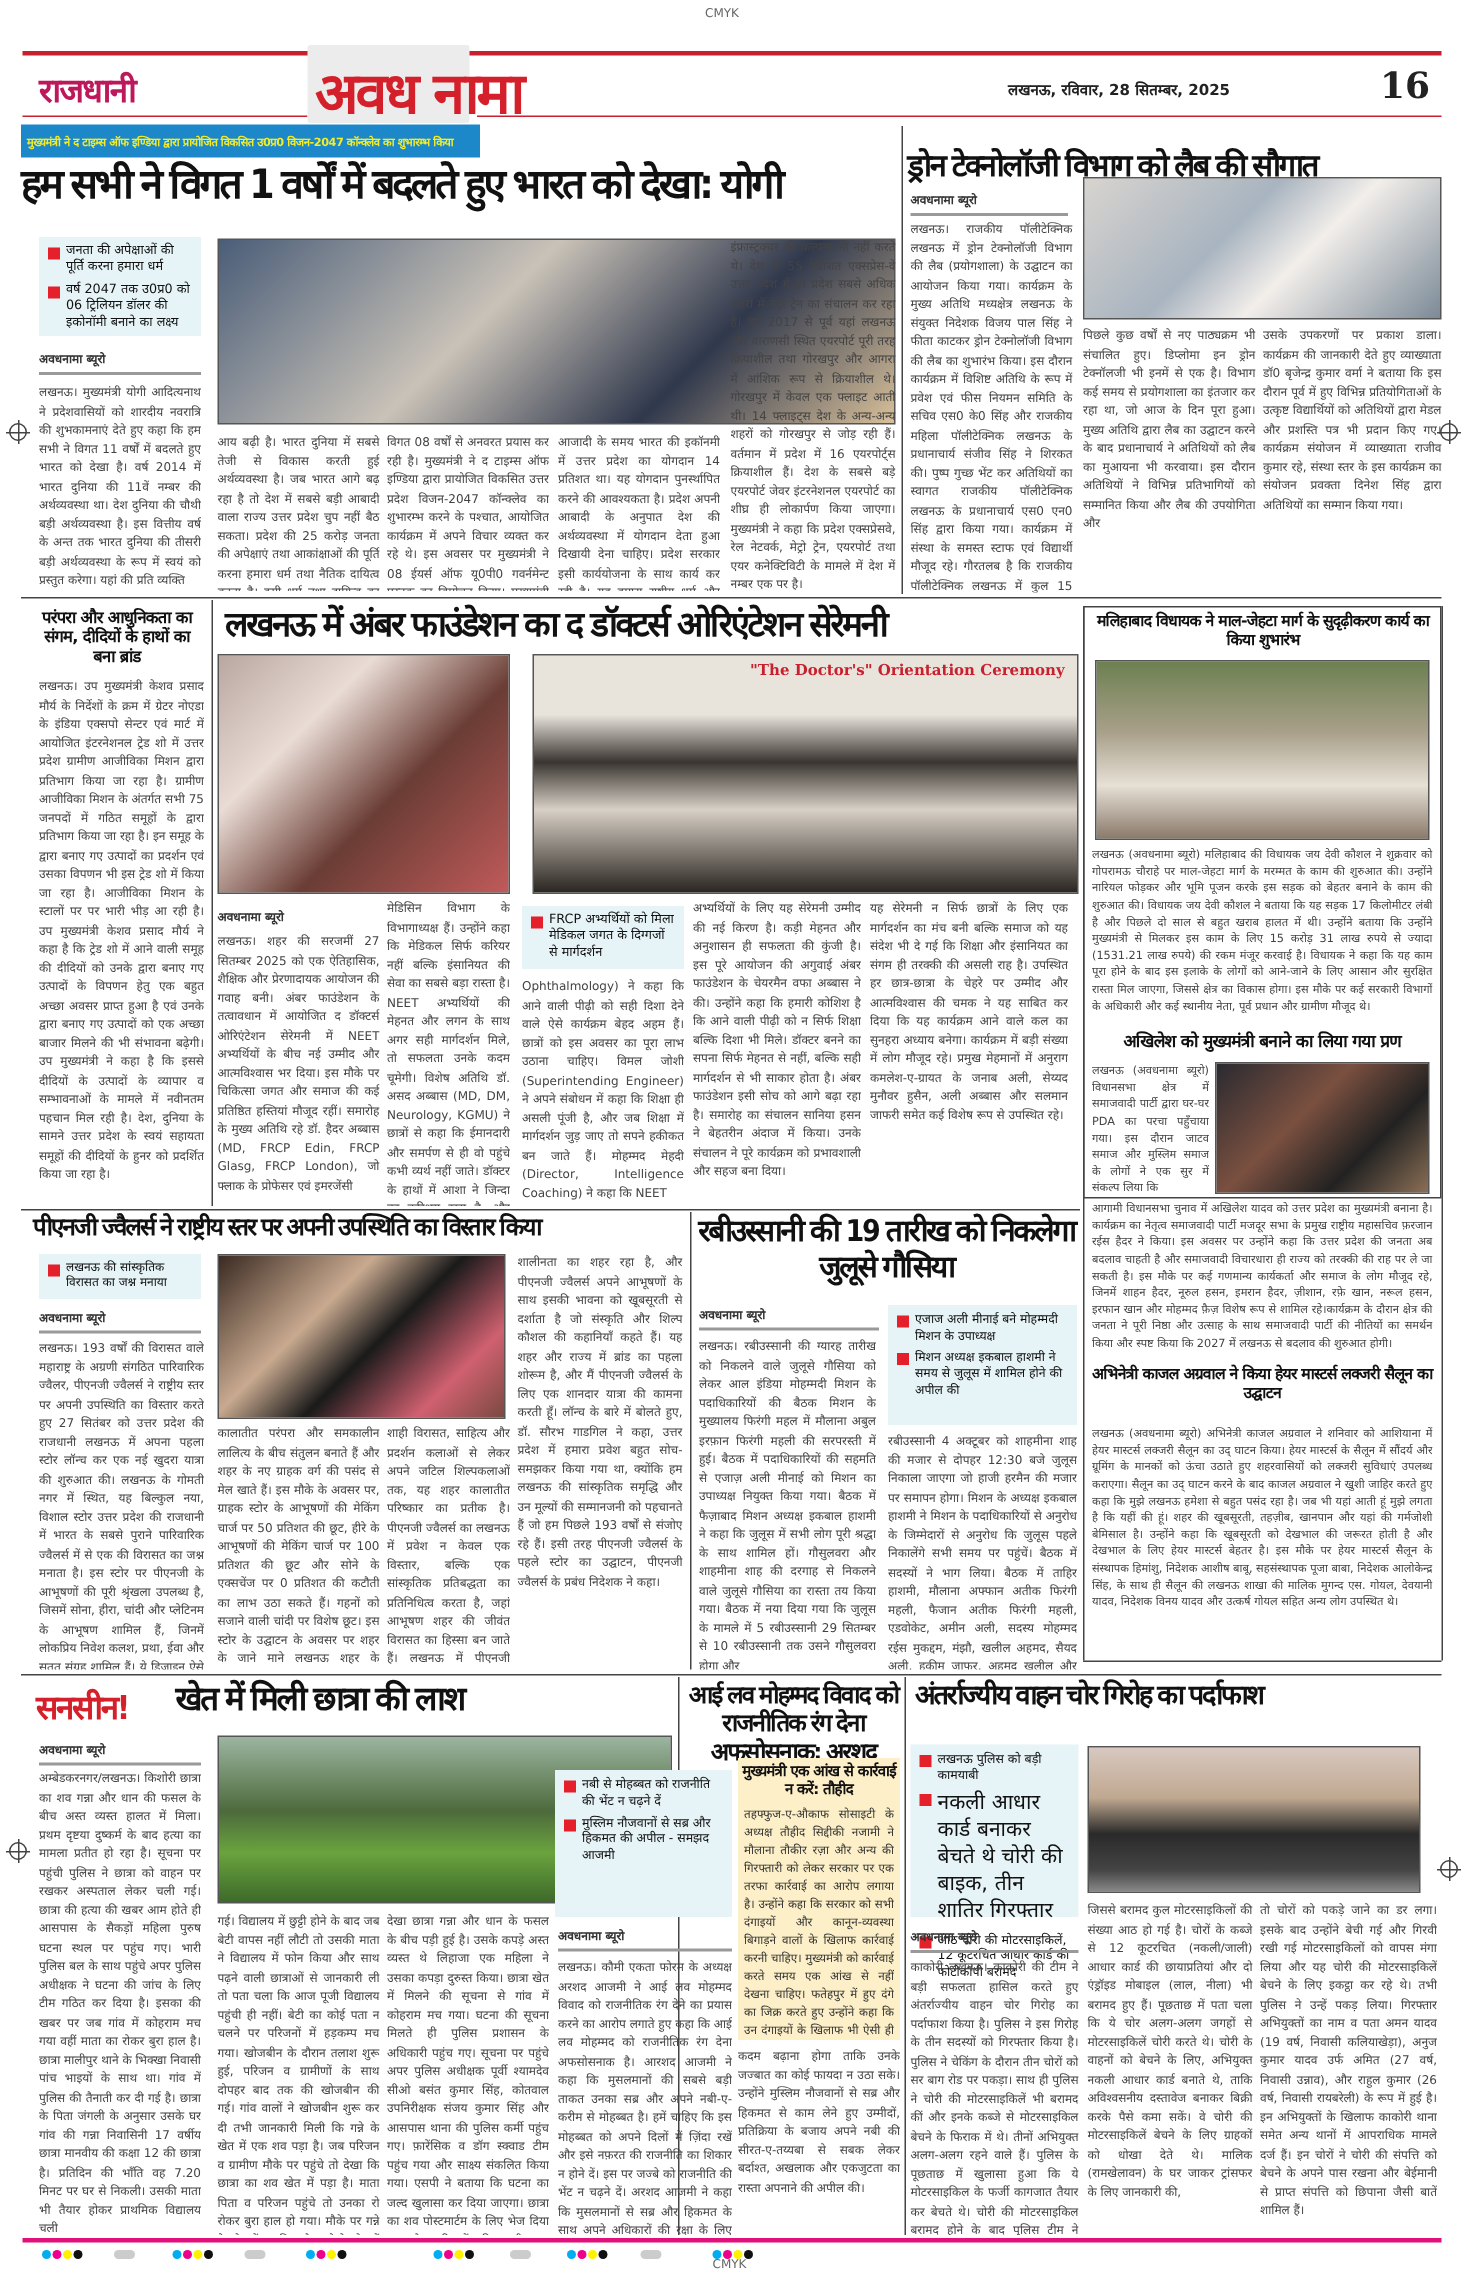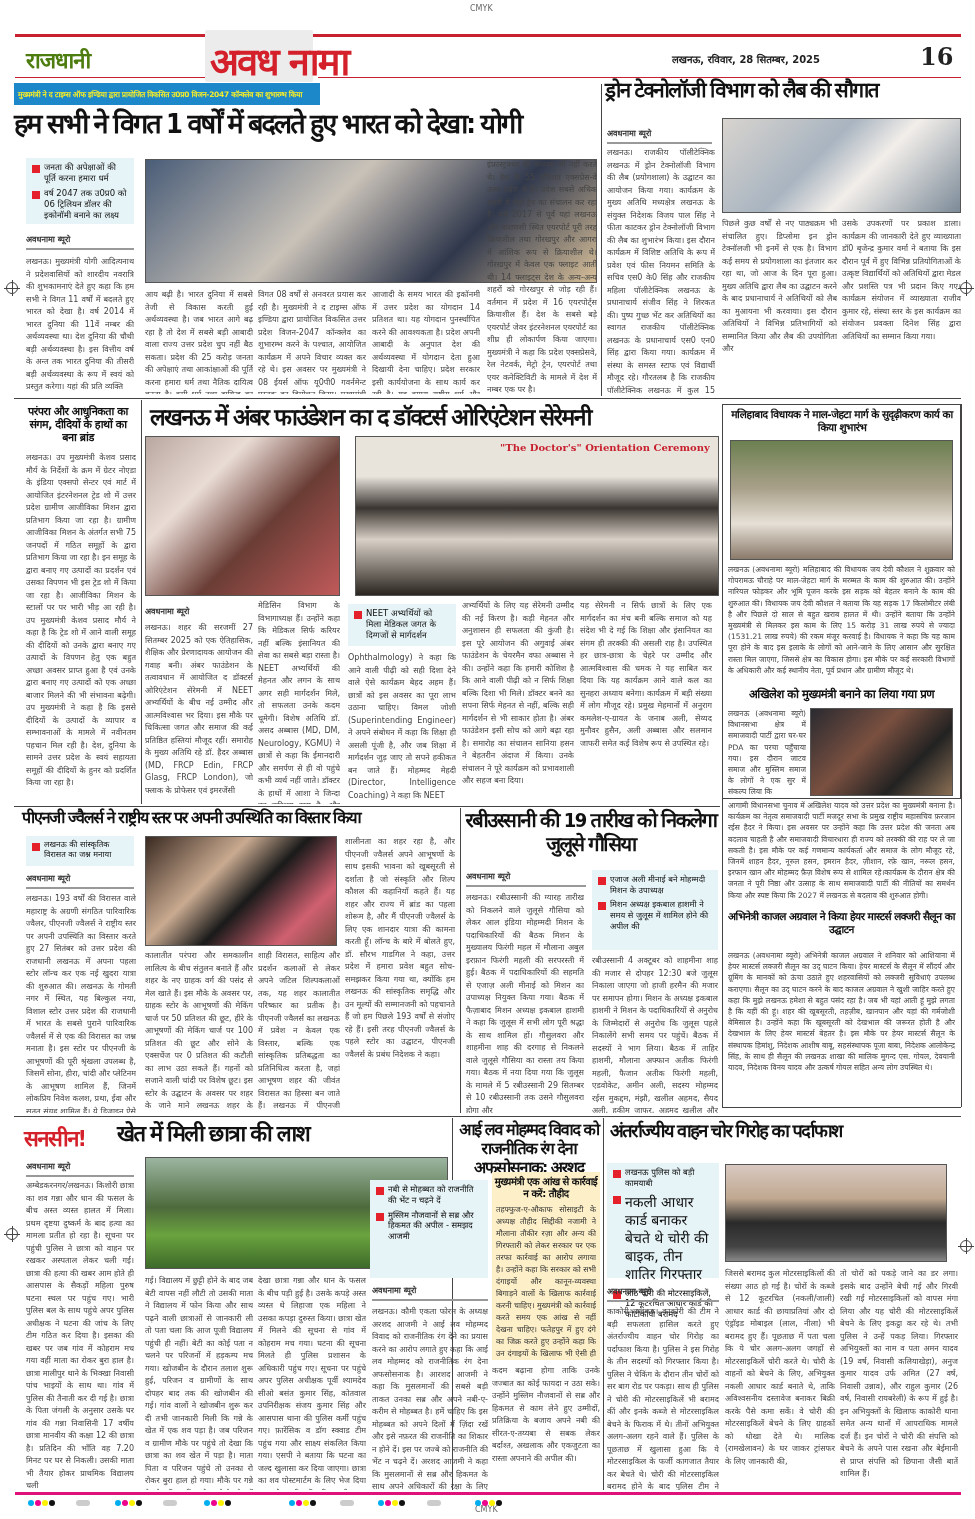--- a/index.html
+++ b/index.html
@@ -2,21 +2,21 @@
 <html><head>
 <meta charset="utf-8">
 <style>
   * { box-sizing: border-box; margin: 0; padding: 0; }
   body { width: 975px; height: 1519px; background: #fff; font-family: "DejaVu Sans", sans-serif; color: #222; position: relative; overflow: hidden; }
   .abs { position: absolute; }
   .cmyk { position: absolute; font-size: 8px; top: 4px; left: 470px; color: #666; }
   .cmyk-bottom { position: absolute; font-size: 8px; top: 1505px; left: 475px; color: #666; }
   .rule-top { position: absolute; left: 15px; width: 946px; height: 3px; background: #c8202e; top: 34px; }
   .rule-under { position: absolute; left: 15px; width: 946px; height: 1px; background: #c8202e; top: 76px; }
-  .section-name { position: absolute; left: 26px; top: 44px; font-size: 22px; font-weight: bold; font-family: "DejaVu Sans Condensed", "DejaVu Sans", sans-serif; color: #4d7c0f; letter-spacing: -1px; }
+  .section-name { position: absolute; left: 26px; top: 44px; font-size: 22px; font-weight: bold; font-family: "DejaVu Sans Condensed", "DejaVu Sans", sans-serif; color: #be185d; letter-spacing: -1px; }
   .logo { position: absolute; left: 210px; top: 34px; font-size: 38px; font-weight: bold; color: #d4202a; letter-spacing: -2px; }
   .logo-box { position: absolute; left: 205px; top: 30px; width: 108px; height: 52px; background: #ececec; border-radius: 2px; }
   .dateline { position: absolute; left: 672px; top: 52px; font-size: 10px; font-weight: bold; color: #222; }
   .pageno { position: absolute; left: 920px; top: 42px; font-size: 24px; font-weight: bold; font-family: "DejaVu Serif", serif; }
   .banner-bar { position: absolute; left: 14px; top: 83px; width: 305px; height: 22px; background: #1c87c9; }
   .banner-text { position: absolute; left: 18px; top: 86px; font-size: 11.5px; font-weight: bold; color: #f3ec2a; white-space: nowrap; letter-spacing: -0.6px; }
   .headline { position: absolute; font-weight: bold; color: #111; white-space: nowrap; letter-spacing: -1.5px; line-height: 1.05; font-family: "DejaVu Sans Condensed", "DejaVu Sans", sans-serif; }
   .photo { position: absolute; background: linear-gradient(135deg, #8a7d70, #c9b8a5 40%, #6b5d52 70%, #a99682); border: 1px solid #555; }
   .photo.blue { background: linear-gradient(135deg, #4a5d78, #c9c2b8 40%, #30384c 70%, #d8c09a); }
   .photo.green { background: linear-gradient(180deg, #9bb5a0 0%, #4d6a3c 45%, #6aa33e 70%, #3d6a2a 100%); }
@@ -72,21 +72,21 @@
 <div class="col" style="left:26px;top:256px;width:108px;height:138px;font-size:8px;line-height:12.5px">लखनऊ। मुख्यमंत्री योगी आदित्यनाथ ने प्रदेशवासियों को शारदीय नवरात्रि की शुभकामनाएं देते हुए कहा कि हम सभी ने विगत 11 वर्षों में बदलते हुए भारत को देखा है। वर्ष 2014 में भारत दुनिया की 11वें नम्बर की अर्थव्यवस्था था। देश दुनिया की चौथी बड़ी अर्थव्यवस्था है। इस वित्तीय वर्ष के अन्त तक भारत दुनिया की तीसरी बड़ी अर्थव्यवस्था के रूप में स्वयं को प्रस्तुत करेगा। यहां की प्रति व्यक्ति</div>
 
 <div class="photo blue" style="left:145px;top:159px;width:452px;height:124px"></div>
 <div class="col" style="left:145px;top:289px;width:108px;height:105px;font-size:8px;line-height:12.5px">आय बढ़ी है। भारत दुनिया में सबसे तेजी से विकास करती हुई अर्थव्यवस्था है। जब भारत आगे बढ़ रहा है तो देश में सबसे बड़ी आबादी वाला राज्य उत्तर प्रदेश चुप नहीं बैठ सकता। प्रदेश की 25 करोड़ जनता की अपेक्षाएं तथा आकांक्षाओं की पूर्ति करना हमारा धर्म तथा नैतिक दायित्व बनता है। इसी धर्म तथा दायित्व का निर्वहन करने के लिए प्रदेश सरकार</div>
 <div class="col" style="left:258px;top:289px;width:108px;height:105px;font-size:8px;line-height:12.5px">विगत 08 वर्षों से अनवरत प्रयास कर रही है। मुख्यमंत्री ने द टाइम्स ऑफ इण्डिया द्वारा प्रायोजित विकसित उत्तर प्रदेश विजन-2047 कॉन्क्लेव का शुभारम्भ करने के पश्चात, आयोजित कार्यक्रम में अपने विचार व्यक्त कर रहे थे। इस अवसर पर मुख्यमंत्री ने 08 ईयर्स ऑफ यू0पी0 गवर्नमेन्ट पुस्तक का विमोचन किया। मुख्यमंत्री ने कहा कि देश की</div>
 <div class="col" style="left:372px;top:289px;width:108px;height:105px;font-size:8px;line-height:12.5px">आजादी के समय भारत की इकॉनमी में उत्तर प्रदेश का योगदान 14 प्रतिशत था। यह योगदान पुनर्स्थापित करने की आवश्यकता है। प्रदेश अपनी आबादी के अनुपात देश की अर्थव्यवस्था में योगदान देता हुआ दिखायी देना चाहिए। प्रदेश सरकार इसी कार्ययोजना के साथ कार्य कर रही है। यह हमारा राष्ट्रीय धर्म और दायित्व भी है। पहले लोग प्रदेश में बेहतरीन</div>
 <div class="col" style="left:487px;top:159px;width:110px;height:235px;font-size:8px;line-height:12.5px">इंफ्रास्ट्रक्चर की कल्पना भी नहीं करते थे। देश के 55 प्रतिशत एक्सप्रेस-वे उत्तर प्रदेश में हैं। प्रदेश सबसे अधिक शहरों में मेट्रो ट्रेन का संचालन कर रहा है। वर्ष 2017 से पूर्व यहां लखनऊ और वाराणसी स्थित एयरपोर्ट पूरी तरह क्रियाशील तथा गोरखपुर और आगरा में आंशिक रूप से क्रियाशील थे। गोरखपुर में केवल एक फ्लाइट आती थी। 14 फ्लाइट्स देश के अन्य-अन्य शहरों को गोरखपुर से जोड़ रही हैं। वर्तमान में प्रदेश में 16 एयरपोर्ट्स क्रियाशील हैं। देश के सबसे बड़े एयरपोर्ट जेवर इंटरनेशनल एयरपोर्ट का शीघ्र ही लोकार्पण किया जाएगा। मुख्यमंत्री ने कहा कि प्रदेश एक्सप्रेसवे, रेल नेटवर्क, मेट्रो ट्रेन, एयरपोर्ट तथा एयर कनेक्टिविटी के मामले में देश में नम्बर एक पर है।</div>
 
 <div class="vline" style="left:601px;top:84px;height:312px"></div>
 
-<div class="headline" style="left:605px;top:80px;font-size:20.5px;letter-spacing:-1.5px">ड्रोन टेक्नोलॉजी विभाग को लैब की सौगात</div>
+<div class="headline" style="left:605px;top:100px;font-size:20.5px;letter-spacing:-1.5px">ड्रोन टेक्नोलॉजी विभाग को लैब की सौगात</div>
 <div class="byline" style="left:607px;top:127px;width:105px;font-size:8px">अवधनामा ब्यूरो</div>
 <div class="photo pale" style="left:722px;top:118px;width:239px;height:95px"></div>
 <div class="col" style="left:607px;top:147px;width:108px;height:248px;font-size:8px;line-height:12.5px">लखनऊ। राजकीय पॉलीटेक्निक लखनऊ में ड्रोन टेक्नोलॉजी विभाग की लैब (प्रयोगशाला) के उद्घाटन का आयोजन किया गया। कार्यक्रम के मुख्य अतिथि मध्यक्षेत्र लखनऊ के संयुक्त निदेशक विजय पाल सिंह ने फीता काटकर ड्रोन टेक्नोलॉजी विभाग की लैब का शुभारंभ किया। इस दौरान कार्यक्रम में विशिष्ट अतिथि के रूप में प्रवेश एवं फीस नियमन समिति के सचिव एस0 के0 सिंह और राजकीय महिला पॉलीटेक्निक लखनऊ के प्रधानाचार्य संजीव सिंह ने शिरकत की। पुष्प गुच्छ भेंट कर अतिथियों का स्वागत राजकीय पॉलीटेक्निक लखनऊ के प्रधानाचार्य एस0 एन0 सिंह द्वारा किया गया। कार्यक्रम में संस्था के समस्त स्टाफ एवं विद्यार्थी मौजूद रहे। गौरतलब है कि राजकीय पॉलीटेक्निक लखनऊ में कुल 15 पाठ्यक्रम संचालित हैं।</div>
 <div class="col" style="left:722px;top:218px;width:115px;height:177px;font-size:8px;line-height:12.5px">पिछले कुछ वर्षों से नए पाठ्यक्रम भी संचालित हुए। डिप्लोमा इन ड्रोन टेक्नॉलजी भी इनमें से एक है। विभाग कई समय से प्रयोगशाला का इंतजार कर रहा था, जो आज के दिन पूरा हुआ। मुख्य अतिथि द्वारा लैब का उद्घाटन करने के बाद प्रधानाचार्य ने अतिथियों को लैब का मुआयना भी करवाया। इस दौरान अतिथियों ने विभिन्न प्रतिभागियों को सम्मानित किया और लैब की उपयोगिता और</div>
 <div class="col" style="left:842px;top:218px;width:119px;height:177px;font-size:8px;line-height:12.5px">उसके उपकरणों पर प्रकाश डाला। कार्यक्रम की जानकारी देते हुए व्याख्याता डॉ0 बृजेन्द्र कुमार वर्मा ने बताया कि इस दौरान पूर्व में हुए विभिन्न प्रतियोगिताओं के उत्कृष्ट विद्यार्थियों को अतिथियों द्वारा मेडल और प्रशस्ति पत्र भी प्रदान किए गए। कार्यक्रम संयोजन में व्याख्याता राजीव कुमार रहे, संस्था स्तर के इस कार्यक्रम का संयोजन प्रवक्ता दिनेश सिंह द्वारा अतिथियों का सम्मान किया गया।</div>
 
 <div class="hline" style="left:14px;top:398px;width:947px"></div>
 
 <div class="subhead" style="left:22px;top:405px;width:112px;font-size:11px">परंपरा और आधुनिकता का संगम, दीदियों के हाथों का बना ब्रांड</div>
 <div class="col" style="left:26px;top:452px;width:110px;height:352px;font-size:8px;line-height:12.5px">लखनऊ। उप मुख्यमंत्री केशव प्रसाद मौर्य के निर्देशों के क्रम में ग्रेटर नोएडा के इंडिया एक्सपो सेन्टर एवं मार्ट में आयोजित इंटरनेशनल ट्रेड शो में उत्तर प्रदेश ग्रामीण आजीविका मिशन द्वारा प्रतिभाग किया जा रहा है। ग्रामीण आजीविका मिशन के अंतर्गत सभी 75 जनपदों में गठित समूहों के द्वारा प्रतिभाग किया जा रहा है। इन समूह के द्वारा बनाए गए उत्पादों का प्रदर्शन एवं उसका विपणन भी इस ट्रेड शो में किया जा रहा है। आजीविका मिशन के स्टालों पर पर भारी भीड़ आ रही है। उप मुख्यमंत्री केशव प्रसाद मौर्य ने कहा है कि ट्रेड शो में आने वाली समूह की दीदियों को उनके द्वारा बनाए गए उत्पादों के विपणन हेतु एक बहुत अच्छा अवसर प्राप्त हुआ है एवं उनके द्वारा बनाए गए उत्पादों को एक अच्छा बाजार मिलने की भी संभावना बढ़ेगी। उप मुख्यमंत्री ने कहा है कि इससे दीदियों के उत्पादों के व्यापार व सम्भावनाओं के मामले में नवीनतम पहचान मिल रही है। देश, दुनिया के सामने उत्तर प्रदेश के स्वयं सहायता समूहों की दीदियों के हुनर को प्रदर्शित किया जा रहा है।</div>
@@ -95,21 +95,21 @@
 
 <div class="headline" style="left:150px;top:405px;font-size:23px;letter-spacing:-1.5px">लखनऊ में अंबर फाउंडेशन का द डॉक्टर्स ओरिएंटेशन सेरेमनी</div>
 <div class="photo red" style="left:145px;top:436px;width:195px;height:160px"></div>
 <div class="photo" style="left:355px;top:436px;width:364px;height:160px;background:linear-gradient(180deg,#e8e4dc 0%,#e8e4dc 25%,#3a3530 45%,#d8d0c6 65%,#2a2520 100%)"></div>
 <div class="abs" style="left:500px;top:442px;font-size:10px;font-weight:bold;color:#c8202e;font-family:'DejaVu Serif',serif">"The Doctor's" Orientation Ceremony</div>
 
 <div class="byline" style="left:145px;top:605px;width:95px;font-size:8px;border-bottom:none">अवधनामा ब्यूरो</div>
 <div class="col" style="left:145px;top:622px;width:108px;height:182px;font-size:8px;line-height:12.5px">लखनऊ। शहर की सरजमीं 27 सितम्बर 2025 को एक ऐतिहासिक, शैक्षिक और प्रेरणादायक आयोजन की गवाह बनी। अंबर फाउंडेशन के तत्वावधान में आयोजित द डॉक्टर्स ओरिएंटेशन सेरेमनी में NEET अभ्यर्थियों के बीच नई उम्मीद और आत्मविश्वास भर दिया। इस मौके पर चिकित्सा जगत और समाज की कई प्रतिष्ठित हस्तियां मौजूद रहीं। समारोह के मुख्य अतिथि रहे डॉ. हैदर अब्बास (MD, FRCP Edin, FRCP Glasg, FRCP London), जो फ्लाक के प्रोफेसर एवं इमरजेंसी</div>
 <div class="col" style="left:258px;top:600px;width:82px;height:204px;font-size:8px;line-height:12.5px">मेडिसिन विभाग के विभागाध्यक्ष हैं। उन्होंने कहा कि मेडिकल सिर्फ करियर नहीं बल्कि इंसानियत की सेवा का सबसे बड़ा रास्ता है। NEET अभ्यर्थियों की मेहनत और लगन के साथ अगर सही मार्गदर्शन मिले, तो सफलता उनके कदम चूमेगी। विशेष अतिथि डॉ. असद अब्बास (MD, DM, Neurology, KGMU) ने छात्रों से कहा कि ईमानदारी और समर्पण से ही वो पहुंचे कभी व्यर्थ नहीं जाते। डॉक्टर के हाथों में आशा ने जिन्दा का करिश्मा रखा है, और इस जिम्मेदारी को निभाना सबसे बड़ा इनाम है। डॉ. नदीम मुस्तफा (MBBS, MS</div>
 <div class="highlight-box" style="left:348px;top:604px;width:108px;height:42px">
-  <div class="hl-item" style="font-size:8.5px">NEET अभ्यर्थियों को मिला मेडिकल जगत के दिग्गजों से मार्गदर्शन</div>
+  <div class="hl-item" style="font-size:8.5px">FRCP अभ्यर्थियों को मिला मेडिकल जगत के दिग्गजों से मार्गदर्शन</div>
 </div>
 <div class="col" style="left:348px;top:652px;width:108px;height:152px;font-size:8px;line-height:12.5px">Ophthalmology) ने कहा कि आने वाली पीढ़ी को सही दिशा देने वाले ऐसे कार्यक्रम बेहद अहम हैं। छात्रों को इस अवसर का पूरा लाभ उठाना चाहिए। विमल जोशी (Superintending Engineer) ने अपने संबोधन में कहा कि शिक्षा ही असली पूंजी है, और जब शिक्षा में मार्गदर्शन जुड़ जाए तो सपने हकीकत बन जाते हैं। मोहम्मद मेहदी (Director, Intelligence Coaching) ने कहा कि NEET</div>
 <div class="col" style="left:462px;top:600px;width:112px;height:204px;font-size:8px;line-height:12.5px">अभ्यर्थियों के लिए यह सेरेमनी उम्मीद की नई किरण है। कड़ी मेहनत और अनुशासन ही सफलता की कुंजी है। इस पूरे आयोजन की अगुवाई अंबर फाउंडेशन के चेयरमैन वफा अब्बास ने की। उन्होंने कहा कि हमारी कोशिश है कि आने वाली पीढ़ी को न सिर्फ शिक्षा बल्कि दिशा भी मिले। डॉक्टर बनने का सपना सिर्फ मेहनत से नहीं, बल्कि सही मार्गदर्शन से भी साकार होता है। अंबर फाउंडेशन इसी सोच को आगे बढ़ा रहा है। समारोह का संचालन सानिया हसन ने बेहतरीन अंदाज में किया। उनके संचालन ने पूरे कार्यक्रम को प्रभावशाली और सहज बना दिया।</div>
 <div class="col" style="left:580px;top:600px;width:132px;height:204px;font-size:8px;line-height:12.5px">यह सेरेमनी न सिर्फ छात्रों के लिए एक मार्गदर्शन का मंच बनी बल्कि समाज को यह संदेश भी दे गई कि शिक्षा और इंसानियत का संगम ही तरक्की की असली राह है। उपस्थित हर छात्र-छात्रा के चेहरे पर उम्मीद और आत्मविश्वास की चमक ने यह साबित कर दिया कि यह कार्यक्रम आने वाले कल का सुनहरा अध्याय बनेगा। कार्यक्रम में बड़ी संख्या में लोग मौजूद रहे। प्रमुख मेहमानों में अनुराग कमलेश-ए-ग्रायत के जनाब अली, सेय्यद मुनौवर हुसैन, अली अब्बास और सलमान जाफरी समेत कई विशेष रूप से उपस्थित रहे।</div>
 
 <div class="boxed" style="left:722px;top:404px;width:239px;height:395px"></div>
 <div class="subhead" style="left:728px;top:408px;width:228px;font-size:10.5px">मलिहाबाद विधायक ने माल-जेहटा मार्ग के सुदृढ़ीकरण कार्य का किया शुभारंभ</div>
 <div class="photo street" style="left:730px;top:440px;width:223px;height:120px"></div>
 <div class="col" style="left:728px;top:564px;width:227px;height:122px;font-size:7.5px;line-height:11.2px">लखनऊ (अवधनामा ब्यूरो) मलिहाबाद की विधायक जय देवी कौशल ने शुक्रवार को गोपरामऊ चौराहे पर माल-जेहटा मार्ग के मरम्मत के काम की शुरुआत की। उन्होंने नारियल फोड़कर और भूमि पूजन करके इस सड़क को बेहतर बनाने के काम की शुरुआत की। विधायक जय देवी कौशल ने बताया कि यह सड़क 17 किलोमीटर लंबी है और पिछले दो साल से बहुत खराब हालत में थी। उन्होंने बताया कि उन्होंने मुख्यमंत्री से मिलकर इस काम के लिए 15 करोड़ 31 लाख रुपये से ज्यादा (1531.21 लाख रुपये) की रकम मंजूर करवाई है। विधायक ने कहा कि यह काम पूरा होने के बाद इस इलाके के लोगों को आने-जाने के लिए आसान और सुरक्षित रास्ता मिल जाएगा, जिससे क्षेत्र का विकास होगा। इस मौके पर कई सरकारी विभागों के अधिकारी और कई स्थानीय नेता, पूर्व प्रधान और ग्रामीण मौजूद थे।</div>
 

